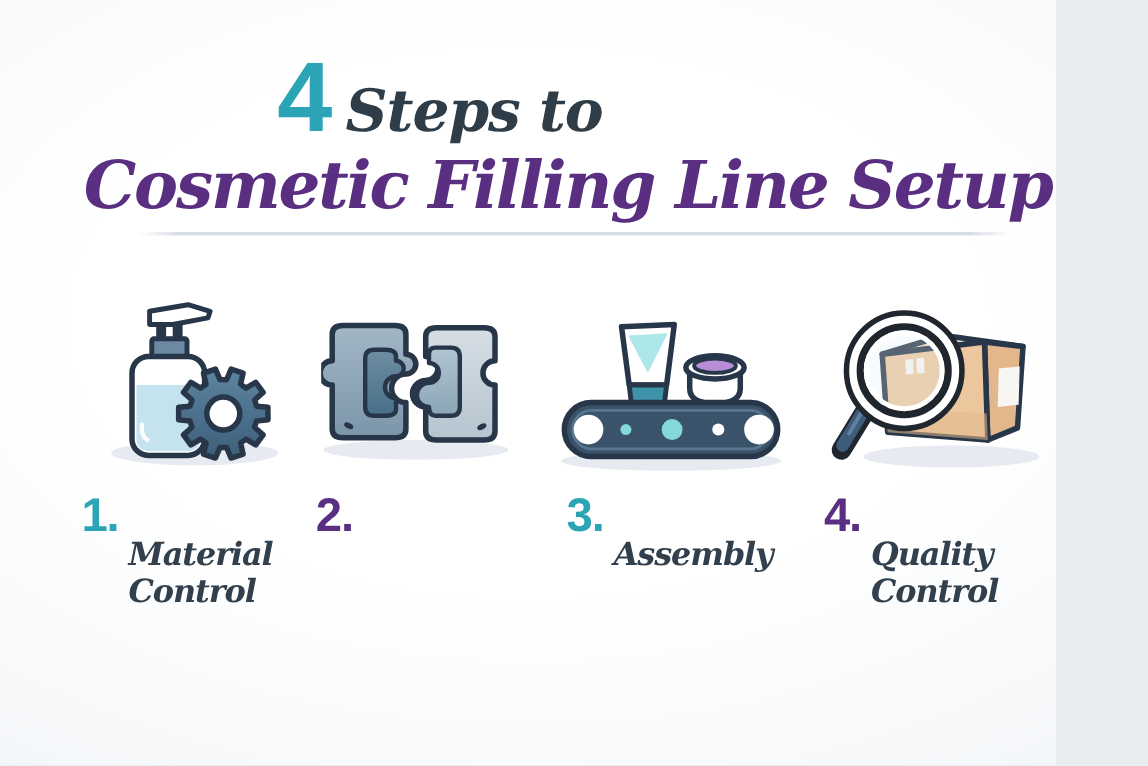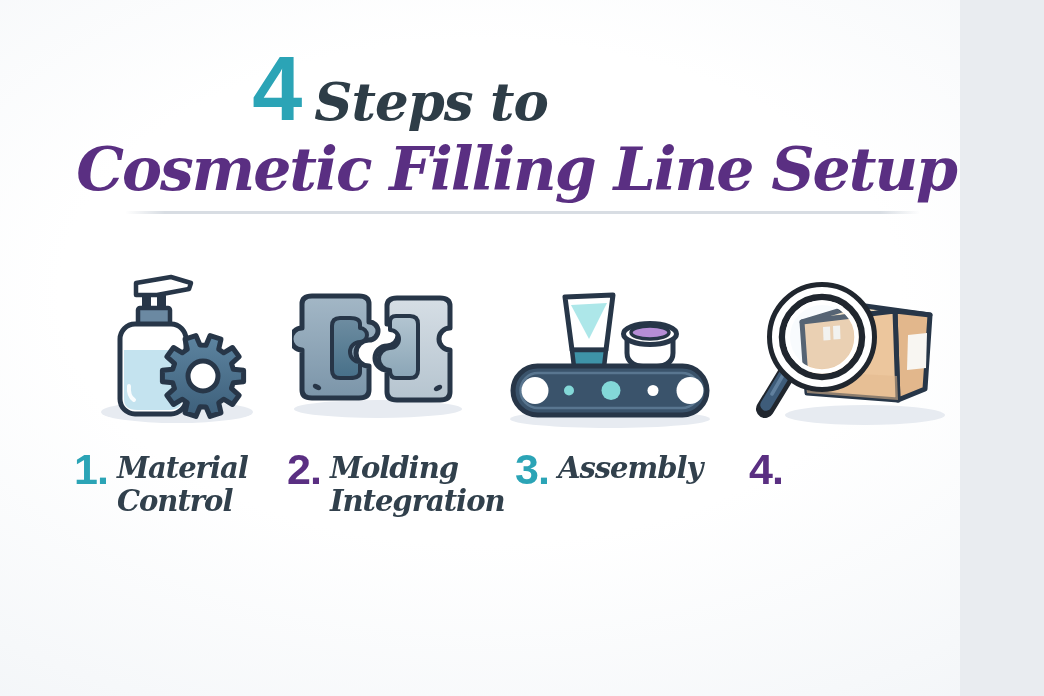--- a/index.html
+++ b/index.html
@@ -37,21 +37,21 @@
   
   .step-label{position:absolute;top:450px;display:flex;align-items:flex-start;gap:9px;}
   .sl-1{left:74px;} .sl-2{left:287px;} .sl-3{left:515px;} .sl-4{left:749px;}
   .step-num{
     font-family:"Liberation Sans", sans-serif;font-weight:700;font-size:43px;line-height:.92;
     letter-spacing:-1px;
   }
   .num-teal{color:var(--teal);} .num-purple{color:var(--purple);}
   .step-text{
     font-family:"DejaVu Serif", serif;font-style:italic;font-weight:700;font-size:29px;
-    line-height:1.13;color:var(--label-dark);letter-spacing:-1px;padding-top:2px;
+    line-height:1.13;color:var(--label-dark);letter-spacing:-1px;padding-top:2px;margin-top:36px;
   }
 </style>
 </head>
 <body>
 
 <div class="stage">
 
   <div class="title-line1">
     <span class="big4">4</span><span class="steps-to">Steps to</span>
   </div>
@@ -161,28 +161,28 @@
 
   <div class="step-label sl-1">
     <span class="step-num num-teal">1.</span>
     <span class="step-text">
       <div>Material</div>
       <div>Control</div>
     </span>
   </div>
   <div class="step-label sl-2">
     <span class="step-num num-purple">2.</span>
-    <span class="step-text">
-      <div>Molding</div>
-      <div>Integration</div>
-    </span>
   </div>
   <div class="step-label sl-3">
     <span class="step-num num-teal">3.</span>
     <span class="step-text">
       <div>Assembly</div>
     </span>
   </div>
   <div class="step-label sl-4">
     <span class="step-num num-purple">4.</span>
+    <span class="step-text">
+      <div>Quality</div>
+      <div>Control</div>
+    </span>
   </div>
 
 </div>
 
 </body></html>

